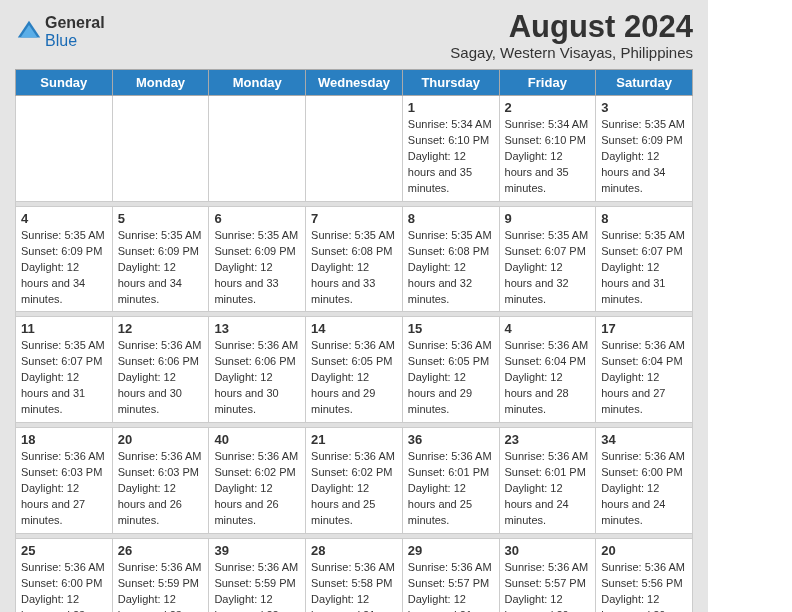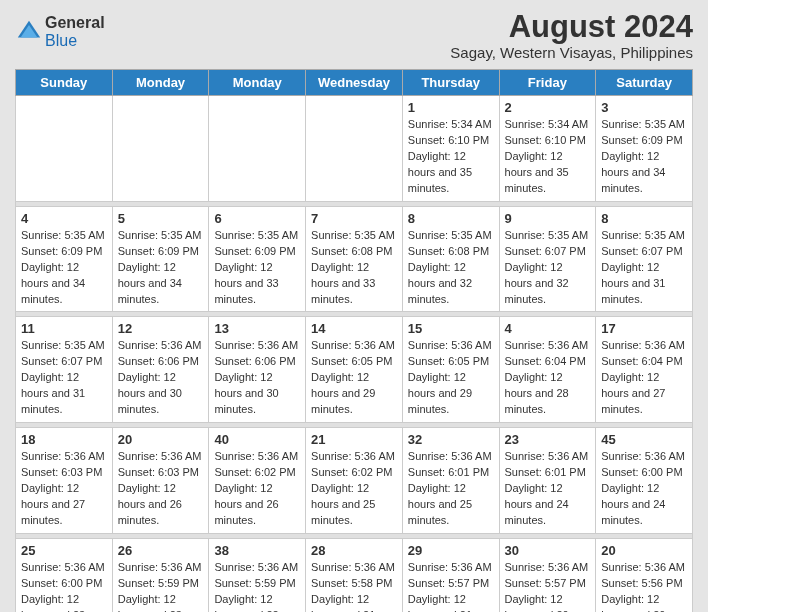--- a/index.html
+++ b/index.html
@@ -296,35 +296,35 @@
 and 26 minutes.</div>
           </td>
           <td>
             <span class="day-number">21</span>
             <div class="day-info">Sunrise: 5:36 AM
 Sunset: 6:02 PM
 Daylight: 12 hours
 and 25 minutes.</div>
           </td>
           <td>
-            <span class="day-number">32</span>
+            <span class="day-number">36</span>
             <div class="day-info">Sunrise: 5:36 AM
 Sunset: 6:01 PM
 Daylight: 12 hours
 and 25 minutes.</div>
           </td>
           <td>
             <span class="day-number">23</span>
             <div class="day-info">Sunrise: 5:36 AM
 Sunset: 6:01 PM
 Daylight: 12 hours
 and 24 minutes.</div>
           </td>
           <td>
-            <span class="day-number">45</span>
+            <span class="day-number">34</span>
             <div class="day-info">Sunrise: 5:36 AM
 Sunset: 6:00 PM
 Daylight: 12 hours
 and 24 minutes.</div>
           </td>
         </tr>
         <tr>
           <td colspan="7" style="height: 5px; background: rgb(224, 224, 224); padding: 0px;"></td>
         </tr>
         <tr class="week-row">
@@ -336,21 +336,21 @@
 and 23 minutes.</div>
           </td>
           <td>
             <span class="day-number">26</span>
             <div class="day-info">Sunrise: 5:36 AM
 Sunset: 5:59 PM
 Daylight: 12 hours
 and 23 minutes.</div>
           </td>
           <td>
-            <span class="day-number">38</span>
+            <span class="day-number">39</span>
             <div class="day-info">Sunrise: 5:36 AM
 Sunset: 5:59 PM
 Daylight: 12 hours
 and 22 minutes.</div>
           </td>
           <td>
             <span class="day-number">28</span>
             <div class="day-info">Sunrise: 5:36 AM
 Sunset: 5:58 PM
 Daylight: 12 hours

